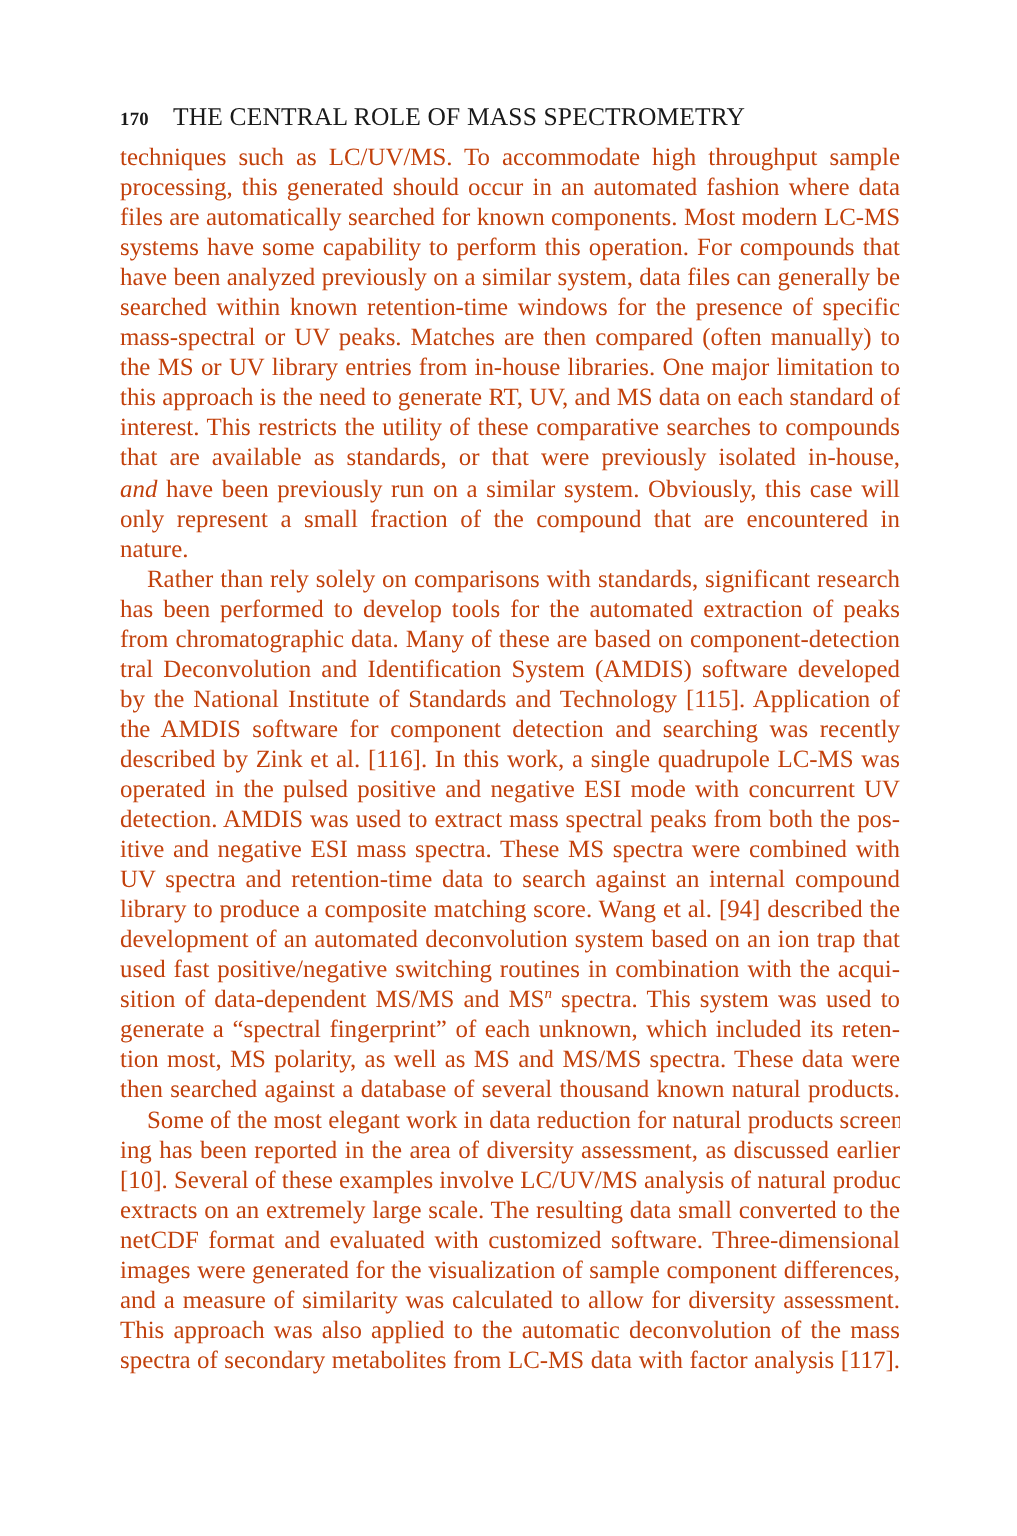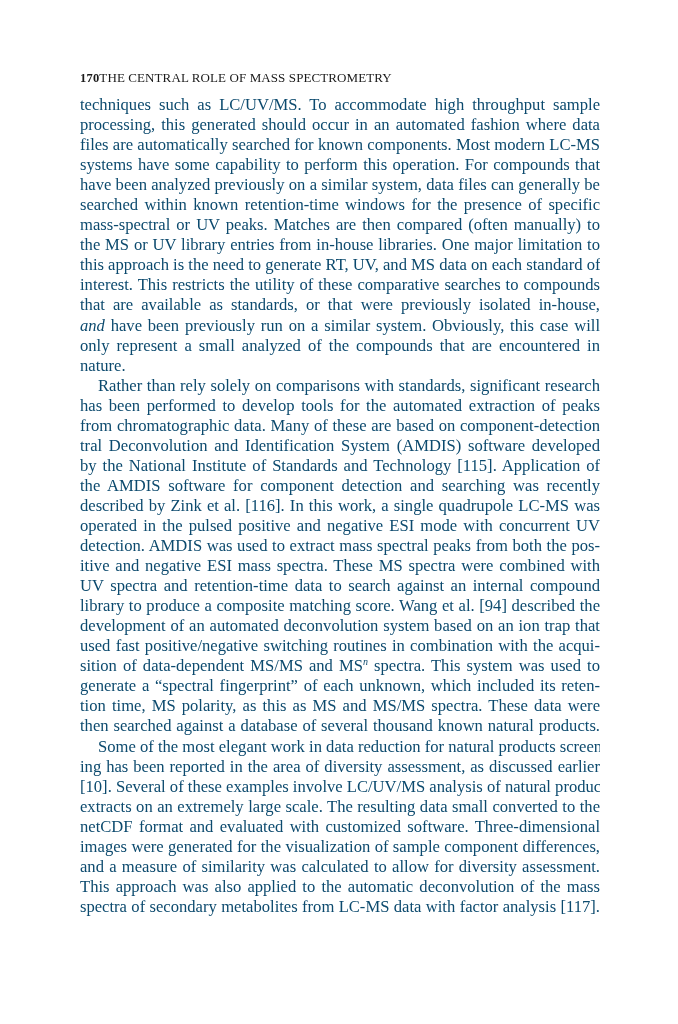--- a/index.html
+++ b/index.html
@@ -1,23 +1,23 @@
 <!DOCTYPE html>
 <html><head>
 <meta charset="utf-8">
 <style>
   html, body { margin: 0; padding: 0; background: #ffffff; }
   body { width: 678px; height: 1024px; position: relative; overflow: hidden; }
   .page { position: absolute; left: 0; top: 0; width: 678px; height: 1024px; background: #fff; }
   .header { position: absolute; left: 80px; top: 68px; width: 520px; height: 16px;
     font-family: "Liberation Serif", serif; color: #1a1a1a; white-space: nowrap; }
   .page-num { font-weight: bold; font-size: 12.5px; letter-spacing: 0.2px; }
-  .running-head { font-size: 13px; margin-left: 0; letter-spacing: 0.1px; }
+  .running-head { font-size: 17px; margin-left: 16px; letter-spacing: 0.1px; }
   .body { position: absolute; left: 80px; top: 95px; width: 520px;
-    font-family: "Liberation Serif", serif; font-size: 16.6px; color: #0c4a6e; }
+    font-family: "Liberation Serif", serif; font-size: 16.6px; color: #c2410c; }
   .line { height: 20.05px; line-height: 20.05px; white-space: nowrap;
     text-align: justify; text-align-last: justify; overflow: hidden; }
   .line.last { text-align-last: left; }
   .line.indent { padding-left: 18px; }
   em { font-style: italic; margin-top: 10px; }
   sup { font-size: 10px; line-height: 0; vertical-align: 6px; font-style: italic; }
 </style>
 </head>
 <body>
 
@@ -34,42 +34,42 @@
       <div class="line">files are automatically searched for known components. Most modern LC-MS</div>
       <div class="line">systems have some capability to perform this operation. For compounds that</div>
       <div class="line">have been analyzed previously on a similar system, data files can generally be</div>
       <div class="line">searched within known retention-time windows for the presence of specific</div>
       <div class="line">mass-spectral or UV peaks. Matches are then compared (often manually) to</div>
       <div class="line">the MS or UV library entries from in-house libraries. One major limitation to</div>
       <div class="line">this approach is the need to generate RT, UV, and MS data on each standard of</div>
       <div class="line">interest. This restricts the utility of these comparative searches to compounds</div>
       <div class="line">that are available as standards, or that were previously isolated in-house,</div>
       <div class="line"><em>and</em><span> have been previously run on a similar system. Obviously, this case will</span></div>
-      <div class="line">only represent a small analyzed of the compounds that are encountered in</div>
+      <div class="line">only represent a small fraction of the compound that are encountered in</div>
       <div class="line last">nature.</div>
     </div>
 
     <div>
       <div class="line indent">Rather than rely solely on comparisons with standards, significant research</div>
       <div class="line">has been performed to develop tools for the automated extraction of peaks</div>
       <div class="line">from chromatographic data. Many of these are based on component-detection</div>
       <div class="line">tral Deconvolution and Identification System (AMDIS) software developed</div>
       <div class="line">by the National Institute of Standards and Technology [115]. Application of</div>
       <div class="line">the AMDIS software for component detection and searching was recently</div>
       <div class="line">described by Zink et al. [116]. In this work, a single quadrupole LC-MS was</div>
       <div class="line">operated in the pulsed positive and negative ESI mode with concurrent UV</div>
       <div class="line">detection. AMDIS was used to extract mass spectral peaks from both the pos-</div>
       <div class="line">itive and negative ESI mass spectra. These MS spectra were combined with</div>
       <div class="line">UV spectra and retention-time data to search against an internal compound</div>
       <div class="line">library to produce a composite matching score. Wang et al. [94] described the</div>
       <div class="line">development of an automated deconvolution system based on an ion trap that</div>
       <div class="line">used fast positive/negative switching routines in combination with the acqui-</div>
       <div class="line"><span>sition of data-dependent MS/MS and MS</span><sup>n</sup><span> spectra. This system was used to</span></div>
       <div class="line">generate a “spectral fingerprint” of each unknown, which included its reten-</div>
-      <div class="line">tion time, MS polarity, as this as MS and MS/MS spectra. These data were</div>
+      <div class="line">tion most, MS polarity, as well as MS and MS/MS spectra. These data were</div>
       <div class="line">then searched against a database of several thousand known natural products.</div>
     </div>
 
     <div>
       <div class="line indent">Some of the most elegant work in data reduction for natural products screen-</div>
       <div class="line">ing has been reported in the area of diversity assessment, as discussed earlier</div>
       <div class="line">[10]. Several of these examples involve LC/UV/MS analysis of natural product</div>
       <div class="line">extracts on an extremely large scale. The resulting data small converted to the</div>
       <div class="line">netCDF format and evaluated with customized software. Three-dimensional</div>
       <div class="line">images were generated for the visualization of sample component differences,</div>

